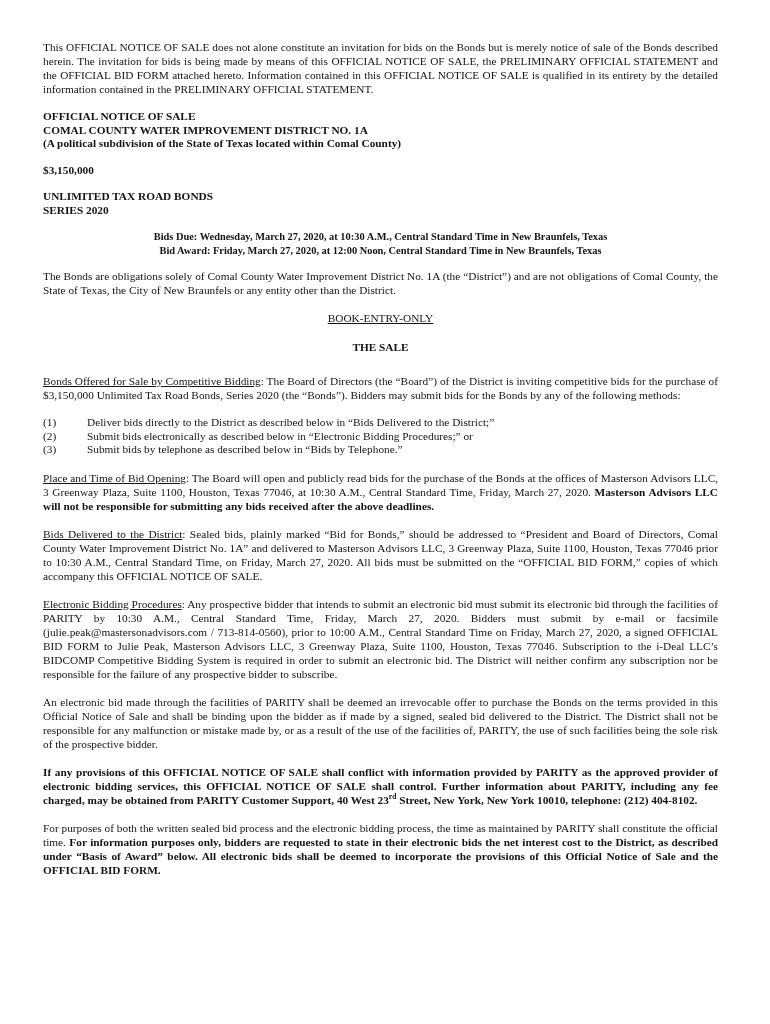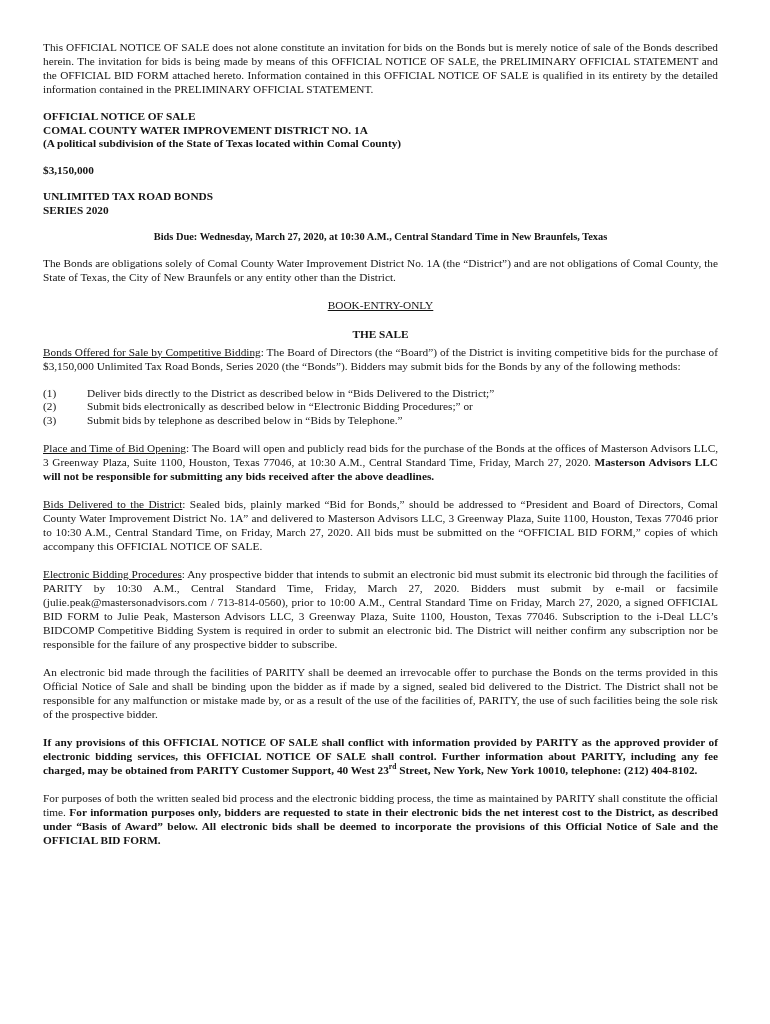--- a/index.html
+++ b/index.html
@@ -17,21 +17,21 @@
   }
   p { margin: 0 0 14px 0; text-align: justify; }
   .center { text-align: center; }
   .bold { font-weight: 700; }
   .ital { }
   .und  { text-decoration: underline; }
   .title-block p { margin: 0; line-height: 13.5px; }
   .gap13 { height: 13px; }
   .gap12 { height: 12px; }
   .bids-line { font-size: 10.4px; line-height: 13px; font-weight: 700; text-align: center; margin: 0; }
-  .section-head { font-weight: 700; text-align: center; margin: 0 0 4px 0; }
+  .section-head { font-weight: 700; text-align: center; margin: 0 0 20px 0; }
   .book-entry { text-align: center; margin: 0 0 15px 0; }
   .method-list { margin: 0 0 14px 0; }
   .method-item { display: flex; line-height: 13.5px; }
   .method-num { flex: 0 0 44px; }
   .method-text { flex: 1 1 auto; }
   sup { font-size: 7.5px; vertical-align: super; line-height: 0; }
 </style>
 </head>
 <body>
 
@@ -43,20 +43,21 @@
     <p class="bold">OFFICIAL NOTICE OF SALE</p>
     <p class="bold">COMAL COUNTY WATER IMPROVEMENT DISTRICT NO. 1A</p>
     <p class="bold ital">(A political subdivision of the State of Texas located within Comal County)</p>
     <div class="gap13"></div>
     <p class="bold">$3,150,000</p>
     <div class="gap13"></div>
     <p class="bold">UNLIMITED TAX ROAD BONDS</p>
     <p class="bold">SERIES 2020</p>
     <div class="gap13"></div>
     <p class="bids-line">Bids Due: Wednesday, March 27, 2020, at 10:30 A.M., Central Standard Time in New Braunfels, Texas</p>
+    <p class="bids-line">Bid Award:  Friday, March 27, 2020, at 12:00 Noon, Central Standard Time in New Braunfels, Texas</p>
     <div class="gap12"></div>
   </div>
 
   <p>The Bonds are obligations solely of Comal County Water Improvement District No. 1A (the “District”) and are not obligations of Comal County, the State of Texas, the City of New Braunfels or any entity other than the District.</p>
 
   <p class="book-entry"><span class="und">BOOK-ENTRY-ONLY</span></p>
 
   <p class="section-head">THE SALE</p>
 
   <p><span class="und">Bonds Offered for Sale by Competitive Bidding</span><span>: The Board of Directors (the “Board”) of the District is inviting competitive bids for the purchase of $3,150,000 Unlimited Tax Road Bonds, Series 2020 (the “Bonds”). Bidders may submit bids for the Bonds by any of the following methods:</span></p>

